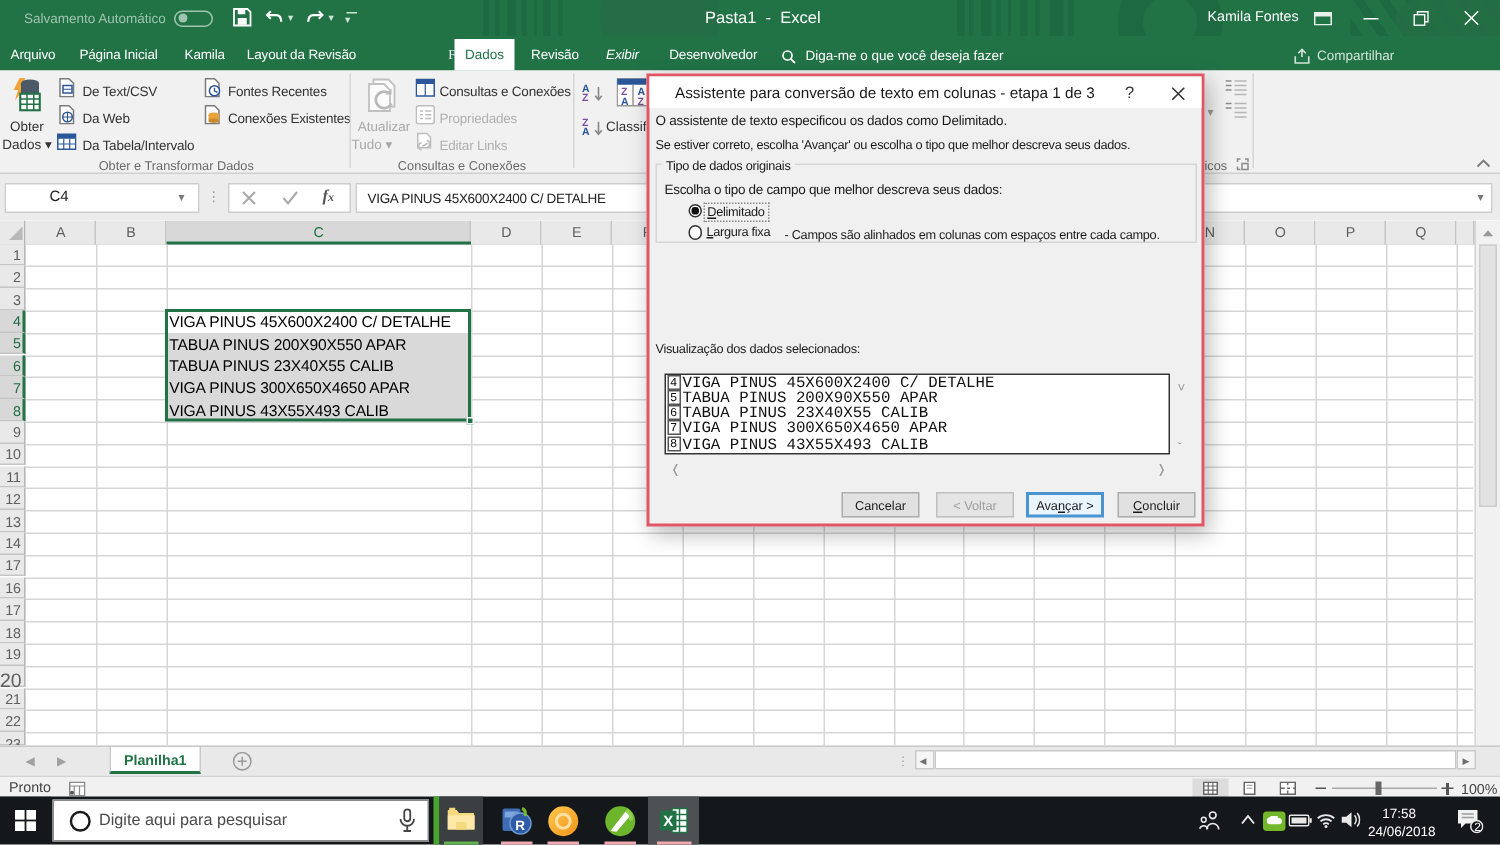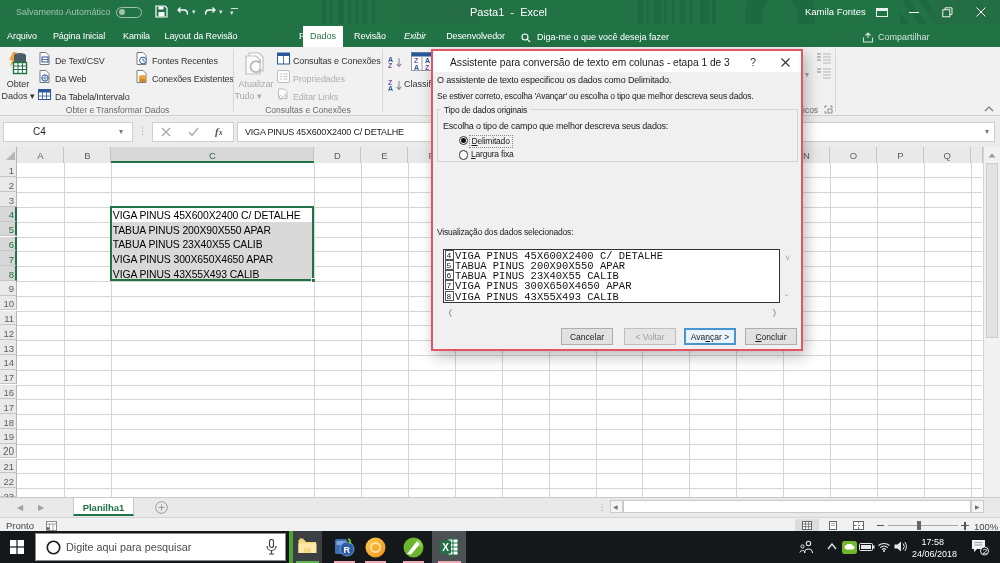--- a/index.html
+++ b/index.html
@@ -289,21 +289,21 @@
 <div class="t" style="left:0;top:225.2px;width:14px;text-align:right;font-size:9.5px;color:#5f5f5f;">17</div>
 <div class="ab" style="left:0;top:237.5px;width:17px;height:14.8px;background:#e9e9e9;border-bottom:1px solid #c5c5c5;border-right:1px solid #b5b5b5;box-sizing:border-box;"></div>
 <div class="t" style="left:0;top:240.0px;width:14px;text-align:right;font-size:9.5px;color:#5f5f5f;">16</div>
 <div class="ab" style="left:0;top:252.3px;width:17px;height:14.8px;background:#e9e9e9;border-bottom:1px solid #c5c5c5;border-right:1px solid #b5b5b5;box-sizing:border-box;"></div>
 <div class="t" style="left:0;top:254.8px;width:14px;text-align:right;font-size:9.5px;color:#5f5f5f;">17</div>
 <div class="ab" style="left:0;top:267.1px;width:17px;height:14.8px;background:#e9e9e9;border-bottom:1px solid #c5c5c5;border-right:1px solid #b5b5b5;box-sizing:border-box;"></div>
 <div class="t" style="left:0;top:269.6px;width:14px;text-align:right;font-size:9.5px;color:#5f5f5f;">18</div>
 <div class="ab" style="left:0;top:281.9px;width:17px;height:14.8px;background:#e9e9e9;border-bottom:1px solid #c5c5c5;border-right:1px solid #b5b5b5;box-sizing:border-box;"></div>
 <div class="t" style="left:0;top:284.4px;width:14px;text-align:right;font-size:9.5px;color:#5f5f5f;">19</div>
 <div class="ab" style="left:0;top:296.7px;width:17px;height:14.8px;background:#e9e9e9;border-bottom:1px solid #c5c5c5;border-right:1px solid #b5b5b5;box-sizing:border-box;"></div>
-<div class="t" style="left:0;top:299.2px;width:14px;text-align:right;font-size:10px;color:#5f5f5f;">20</div>
+<div class="t" style="left:0;top:299.2px;width:14px;text-align:right;font-size:13px;color:#5f5f5f;">20</div>
 <div class="ab" style="left:0;top:311.5px;width:17px;height:14.8px;background:#e9e9e9;border-bottom:1px solid #c5c5c5;border-right:1px solid #b5b5b5;box-sizing:border-box;"></div>
 <div class="t" style="left:0;top:314.0px;width:14px;text-align:right;font-size:9.5px;color:#5f5f5f;">21</div>
 <div class="ab" style="left:0;top:326.3px;width:17px;height:14.8px;background:#e9e9e9;border-bottom:1px solid #c5c5c5;border-right:1px solid #b5b5b5;box-sizing:border-box;"></div>
 <div class="t" style="left:0;top:328.8px;width:14px;text-align:right;font-size:9.5px;color:#5f5f5f;">22</div>
 <div class="ab" style="left:0;top:341.1px;width:17px;height:8.9px;background:#e9e9e9;border-bottom:1px solid #c5c5c5;border-right:1px solid #b5b5b5;box-sizing:border-box;"></div>
 <div class="t" style="left:0;top:343.6px;width:14px;text-align:right;font-size:9.5px;color:#5f5f5f;">23</div>
 <div class="ab" style="left:63.9px;top:15.5px;width:1px;height:334.5px;background:#d5d5d5;"></div>
 <div class="ab" style="left:110.8px;top:15.5px;width:1px;height:334.5px;background:#d5d5d5;"></div>
 <div class="ab" style="left:314.1px;top:15.5px;width:1px;height:334.5px;background:#d5d5d5;"></div>
 <div class="ab" style="left:361.0px;top:15.5px;width:1px;height:334.5px;background:#d5d5d5;"></div>
@@ -499,20 +499,21 @@
 <div class="t" style="left:4px;top:40px;font-size:8.5px;letter-spacing:-0.2px;color:#1a1a1a;">Se estiver correto, escolha 'Avançar' ou escolha o tipo que melhor descreva seus dados.</div>
 <div class="t" style="left:4px;top:24px;font-size:9px;letter-spacing:-0.15px;color:#1a1a1a;">O assistente de texto especificou os dados como Delimitado.</div>
 <div class="ab" style="left:4px;top:58px;width:361px;height:53px;border:1px solid #d5d5d5;box-sizing:border-box;"></div>
 <div class="t" style="left:8px;top:53.5px;font-size:8.5px;letter-spacing:-0.2px;color:#1a1a1a;background:#f0f0f0;padding:0 3px;">Tipo de dados originais</div>
 <div class="t" style="left:10px;top:70px;font-size:9px;letter-spacing:-0.2px;color:#1a1a1a;">Escolha o tipo de campo que melhor descreva seus dados:</div>
 <div class="ab" style="left:25.5px;top:84.5px;width:9.5px;height:9.5px;border:1px solid #333;border-radius:50%;background:#fff;box-sizing:border-box;"></div>
 <div class="ab" style="left:28px;top:87px;width:4.5px;height:4.5px;border-radius:50%;background:#111;"></div>
 <div class="t" style="left:35.5px;top:83.5px;font-size:8.5px;letter-spacing:-0.2px;color:#1a1a1a;border:1px dotted #888;padding:0 2px 1px;"><span style="text-decoration:underline;">D</span>elimitado</div>
 <div class="ab" style="left:25.5px;top:99px;width:9.5px;height:9.5px;border:1px solid #333;border-radius:50%;background:#fff;box-sizing:border-box;"></div>
 <div class="t" style="left:38px;top:98px;font-size:8.5px;letter-spacing:-0.2px;color:#1a1a1a;"><span style="text-decoration:underline;">L</span>argura fixa</div>
+<div class="t" style="left:90px;top:99.5px;font-size:8.5px;letter-spacing:-0.2px;color:#1a1a1a;">- Campos são alinhados em colunas com espaços entre cada campo.</div>
 <div class="t" style="left:4px;top:176px;font-size:8.5px;letter-spacing:-0.2px;color:#1a1a1a;">Visualização dos dados selecionados:</div>
 <div class="ab" style="left:10px;top:197.5px;width:337px;height:54.5px;background:#fff;border:1px solid #333;box-sizing:border-box;"></div>
 <div class="ab" style="left:11.5px;top:198.7px;width:9px;height:10px;border:1px solid #555;box-sizing:border-box;font-size:8px;font-family:&quot;Liberation Mono&quot;,monospace;color:#111;text-align:center;line-height:9px;">4</div>
 <div class="t" style="left:22px;top:198.7px;font-size:10.5px;font-family:&quot;Liberation Mono&quot;,monospace;color:#111;">VIGA PINUS 45X600X2400 C/ DETALHE</div>
 <div class="ab" style="left:11.5px;top:208.9px;width:9px;height:10px;border:1px solid #555;box-sizing:border-box;font-size:8px;font-family:&quot;Liberation Mono&quot;,monospace;color:#111;text-align:center;line-height:9px;">5</div>
 <div class="t" style="left:22px;top:208.9px;font-size:10.5px;font-family:&quot;Liberation Mono&quot;,monospace;color:#111;">TABUA PINUS 200X90X550 APAR</div>
 <div class="ab" style="left:11.5px;top:219.1px;width:9px;height:10px;border:1px solid #555;box-sizing:border-box;font-size:8px;font-family:&quot;Liberation Mono&quot;,monospace;color:#111;text-align:center;line-height:9px;">6</div>
 <div class="t" style="left:22px;top:219.1px;font-size:10.5px;font-family:&quot;Liberation Mono&quot;,monospace;color:#111;">TABUA PINUS 23X40X55 CALIB</div>
 <div class="ab" style="left:11.5px;top:229.3px;width:9px;height:10px;border:1px solid #555;box-sizing:border-box;font-size:8px;font-family:&quot;Liberation Mono&quot;,monospace;color:#111;text-align:center;line-height:9px;">7</div>
 <div class="t" style="left:22px;top:229.3px;font-size:10.5px;font-family:&quot;Liberation Mono&quot;,monospace;color:#111;">VIGA PINUS 300X650X4650 APAR</div>

